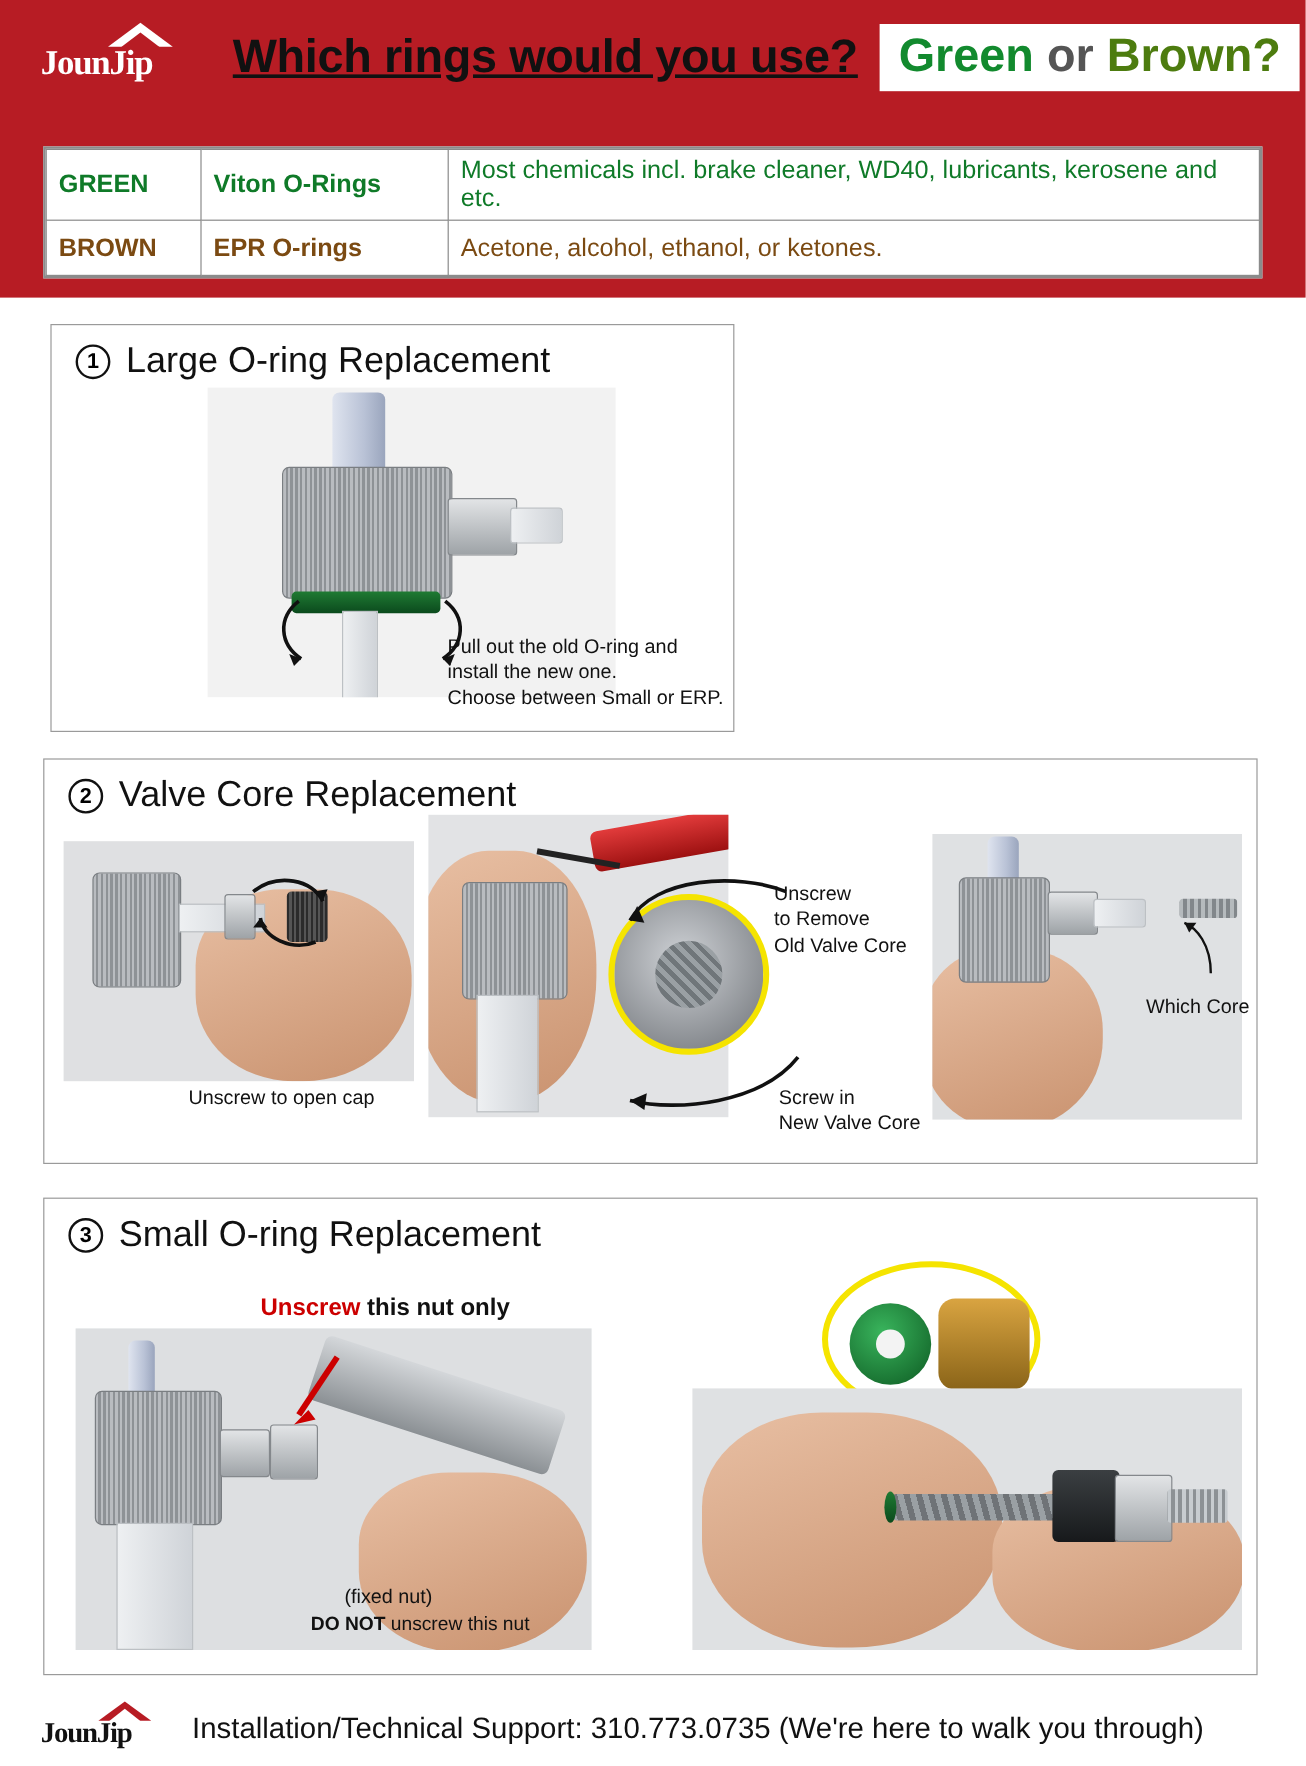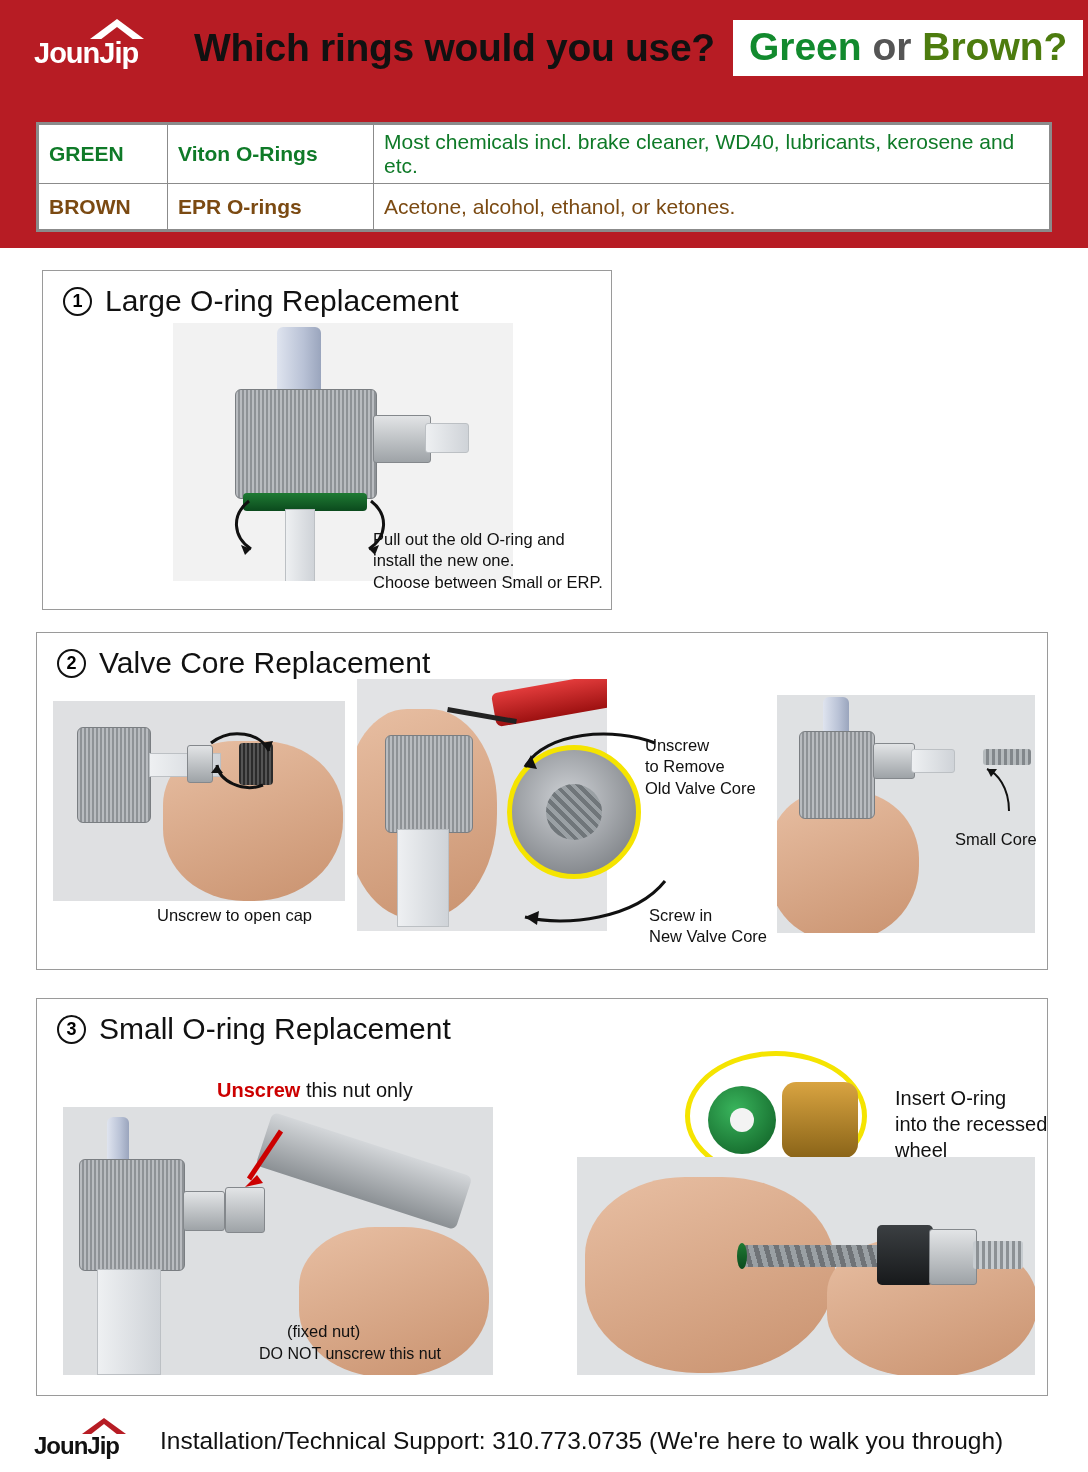--- a/index.html
+++ b/index.html
@@ -58,27 +58,28 @@
     border-bottom: 13px solid #b71c24;
   }
   .logo-text {
     position: absolute;
     left: 0;
     top: 20px;
     font-size: 29px;
     font-weight: bold;
     color: #ffffff;
     letter-spacing: -1px;
-    font-family: Liberation Sans, sans-serif;
+    font-family: Liberation Serif, serif;
   }
   .header-title {
     font-size: 39px;
     font-weight: bold;
     color: #111111;
     letter-spacing: -0.3px;
+    text-decoration: underline;
   }
   .header-badge {
     background: #ffffff;
     margin-left: 18px;
     padding: 5px 16px 7px 16px;
     font-size: 39px;
     font-weight: bold;
     white-space: nowrap;
   }
   .green-word { color: #128a2e; }
@@ -146,21 +147,21 @@
   #panel1 { left: 42px; top: 270px; width: 570px; height: 340px; }
   #panel2 { left: 36px; top: 632px; width: 1012px; height: 338px; }
   #panel3 { left: 36px; top: 998px; width: 1012px; height: 398px; }
 
   .caption {
     font-size: 16.5px;
     color: #111;
     line-height: 1.3;
     position: absolute;
   }
-  .caption-b { font-weight: normal; }
+  .caption-b { font-weight: bold; }
   .red-bold { color: #cc0000; font-weight: bold; }
 
   
   .photo {
     position: absolute;
     overflow: hidden;
     background: #e9e9e9;
   }
 
   
@@ -372,21 +373,21 @@
     <div class="dev-knurl" style="left:22px; top:36px; width:74px; height:86px;"></div>
     <div class="dev-hex" style="left:96px; top:48px; width:40px; height:34px;"></div>
     <div class="dev-tube" style="left:134px; top:54px; width:42px; height:22px; border-radius:3px;"></div>
     <div style="position:absolute; left:206px; top:54px; width:48px; height:16px;
                 background:repeating-linear-gradient(90deg,#b5babd 0 3px,#82878b 3px 6px); border-radius:3px;"></div>
     <svg class="arrow-svg" style="left:176px; top:66px; width:70px; height:56px;" viewBox="0 0 70 56">
       <path d="M56 50 C56 26, 44 12, 34 8" stroke="#111" stroke-width="2" fill="none"></path>
       <polygon points="34,8 44,8 38,16" fill="#111"></polygon>
     </svg>
   </div>
-  <div class="caption" style="left:918px; top:196px;">Small Core</div>
+  <div class="caption" style="left:918px; top:196px;">Which Core</div>
 </div>
 
 <div class="panel" id="panel3">
   <div class="panel-title">
     <div class="step-circle">3</div>
     <div class="panel-title-text">Small O-ring Replacement</div>
   </div>
 
   <div class="caption" style="left:180px; top:78px; font-size:20px;">
     <span class="red-bold">Unscrew</span><span class="caption-b"> this nut only</span>
@@ -415,25 +416,20 @@
   </div>
 
   <div class="circle-highlight" style="left:648px; top:52px; width:182px; height:130px;">
     <div style="position:absolute; left:18px; top:30px; width:68px; height:68px; border-radius:50%;
                 background:radial-gradient(circle at 40% 35%, #39b45c, #0d5a22);"></div>
     <div style="position:absolute; left:40px; top:52px; width:24px; height:24px; border-radius:50%; background:#f3f3f3;"></div>
     <div style="position:absolute; left:92px; top:26px; width:76px; height:76px; border-radius:14px;
                 background:linear-gradient(180deg,#d9a441,#8a6418);"></div>
   </div>
 
-  <div class="caption" style="left:858px; top:86px; font-size:20px; width:160px;">
-    <div>Insert O-ring</div>
-    <div>into the recessed</div>
-    <div>wheel</div>
-  </div>
 
   <div class="photo" style="left:540px; top:158px; width:458px; height:218px; background:#dfe1e3;">
     <div class="hand" style="left:8px; top:20px; width:250px; height:196px;"></div>
     <div class="hand" style="left:250px; top:80px; width:210px; height:140px;"></div>
     <div style="position:absolute; left:166px; top:88px; width:140px; height:22px;
                 background:repeating-linear-gradient(75deg,#9aa0a4 0 5px,#6f7377 5px 10px); border-radius:4px;"></div>
     <div class="dev-ring-green" style="left:160px; top:86px; width:10px; height:26px; border-radius:50%;"></div>
     <div style="position:absolute; left:300px; top:68px; width:56px; height:60px;
                 background:linear-gradient(180deg,#3b3f42,#17191b); border-radius:5px;"></div>
     <div class="dev-hex" style="left:352px; top:72px; width:46px; height:54px;"></div>

